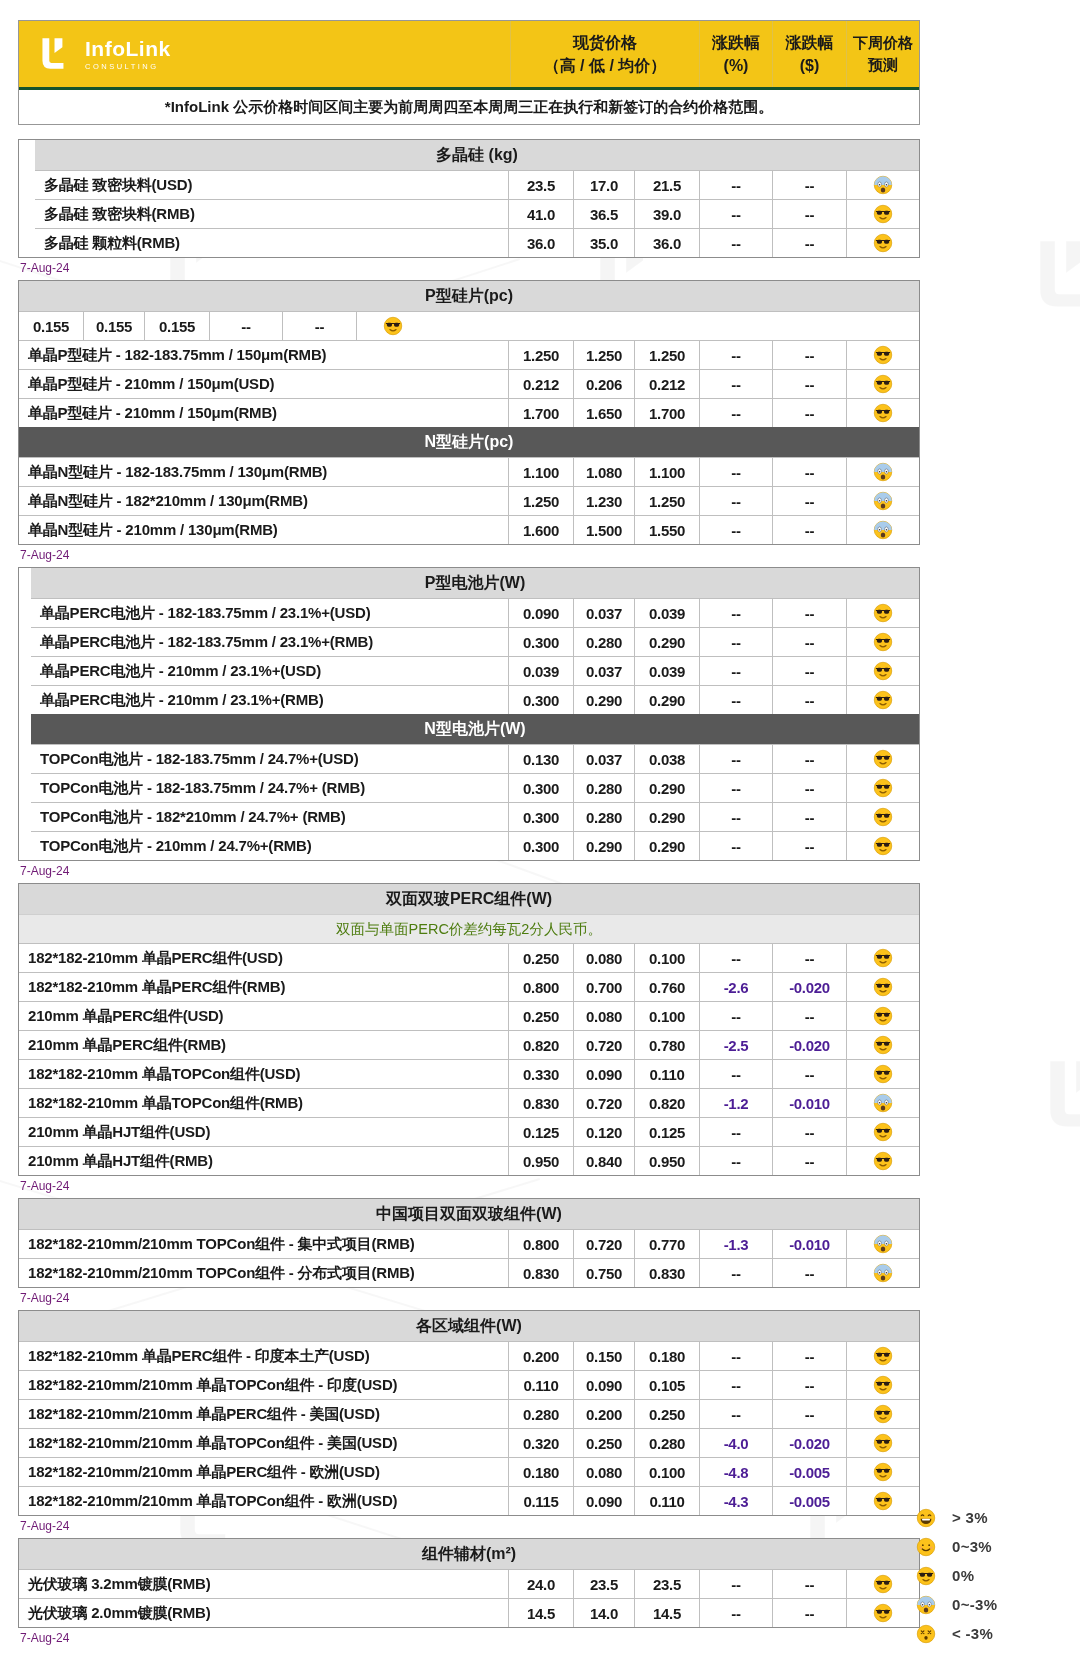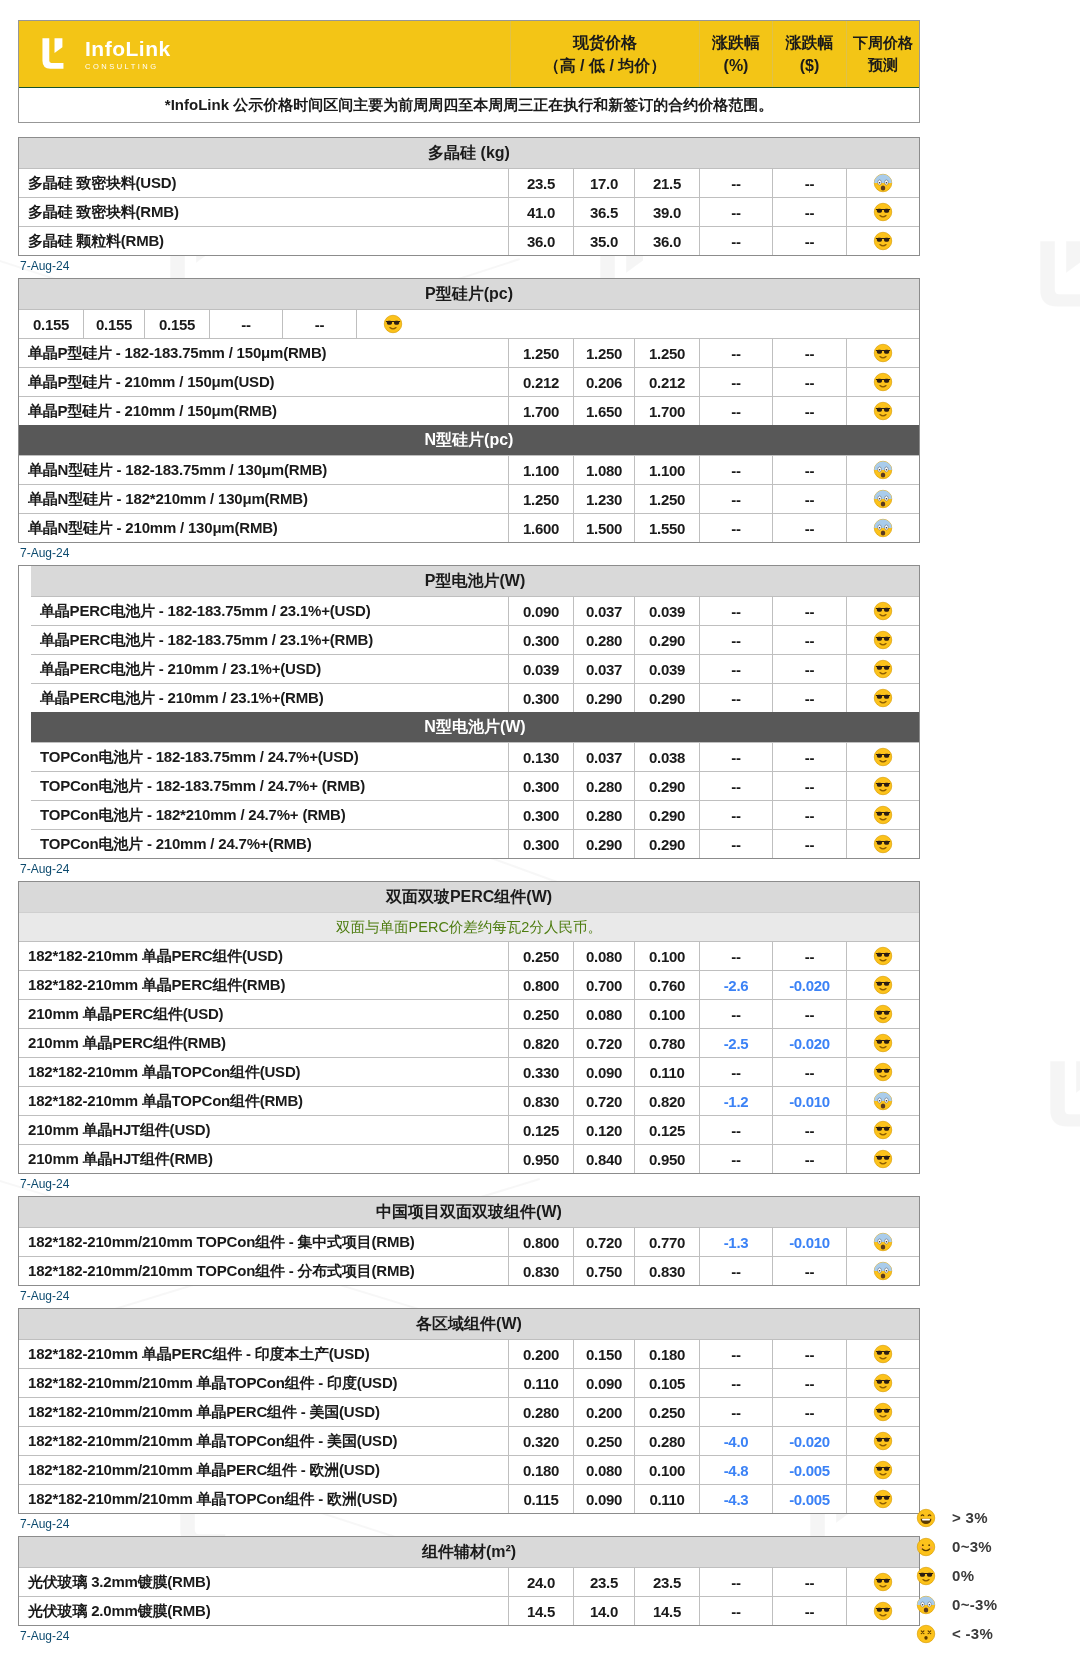--- a/index.html
+++ b/index.html
@@ -17,43 +17,43 @@
   .yellow-bar{display:flex;height:66px;background:#F3C516;align-items:stretch;}
   .brand{flex:1 1 auto;display:flex;align-items:center;gap:10px;padding-left:14px;}
   .brand-name{color:#fff;font-weight:bold;font-size:21px;letter-spacing:0.5px;}
   .brand-sub{color:#fff;font-size:7.5px;letter-spacing:2.5px;margin-top:1px;}
   .hcol{display:flex;flex-direction:column;align-items:center;justify-content:center;
         border-left:1px solid #dfc14a;font-weight:bold;font-size:16px;line-height:1.45;text-align:center;}
   .hcol.spot{width:188px;}
   .hcol.pct{width:72px;}
   .hcol.usd{width:73px;}
   .hcol.fc{width:72px;font-size:15px;}
-  .note{height:34px;background:#fff;border-top:1px solid #14532d;display:flex;align-items:center;
+  .note{height:34px;background:#fff;border-top:3px solid #14532d;display:flex;align-items:center;
         justify-content:center;font-weight:bold;font-size:15px;}
 
   
   .block{border:1px solid #8c8c8c;margin-top:0;}
   .sec-header{height:30px;background:#D9D9D9;display:flex;align-items:center;justify-content:center;
         font-weight:bold;font-size:16px;}
   .sec-header.dark{background:#585858;color:#fff;}
   .sec-note{height:28px;background:#E9E9E9;display:flex;align-items:center;justify-content:center;
         font-size:14.5px;color:#4d7c0f;border-top:1px solid #cfcfcf;}
   .row{display:flex;height:28px;border-top:1px solid #bfbfbf;background:#fff;align-items:stretch;}
   .cell{display:flex;align-items:center;justify-content:center;font-size:15px;}
   .cell + .cell{border-left:1px solid #bfbfbf;}
   .cell.name{flex:1 1 auto;justify-content:flex-start;padding-left:9px;font-weight:600;letter-spacing:-0.2px;}
   .cell.high{width:64px;}
   .cell.low{width:60px;}
   .cell.avg{width:64px;}
   .cell.pct{width:72px;}
   .cell.usd{width:73px;}
   .cell.fc{width:72px;}
   .cell.num{font-weight:600;letter-spacing:-0.3px;}
-  .cell.neg{color:#3b82f6;}
-  .date{color:#0c4a6e;font-size:12px;margin:3px 0 5px 2px;height:14px;line-height:14px;}
+  .cell.neg{color:#4c1d95;}
+  .date{color:#701a75;font-size:12px;margin:3px 0 5px 2px;height:14px;line-height:14px;}
 
   .emo{width:20px;height:20px;display:inline-block;}
   .emo svg{width:20px;height:20px;display:block;}
 
   
   #legend{position:absolute;left:916px;top:1503px;z-index:3;}
   .leg-item{display:flex;align-items:center;height:29px;gap:16px;}
   .leg-label{font-size:15px;font-weight:bold;color:#3a3a3a;letter-spacing:0.3px;white-space:nowrap;}
 </style>
 </head>
@@ -138,21 +138,21 @@
         </div>
         <div class="hcol fc">
           <div>下周价格</div>
           <div>预测</div>
         </div>
       </div>
       <div class="note">*InfoLink 公示价格时间区间主要为前周周四至本周周三正在执行和新签订的合约价格范围。</div>
     </div>
 
     <div id="blocks">
-        <div class="block" style="margin-top: 14px;">
+        <div class="block" style="margin-top: 14px; padding-left: 16px;">
           <div class="sec-header">多晶硅 (kg)</div>
           <div class="row">
             <div class="cell name">多晶硅 致密块料(USD)</div>
             <div class="cell high num">23.5</div>
             <div class="cell low num">17.0</div>
             <div class="cell avg num">21.5</div>
             <div class="cell pct num">--</div>
             <div class="cell usd num">--</div>
             <div class="cell fc">
               <span class="emo">

